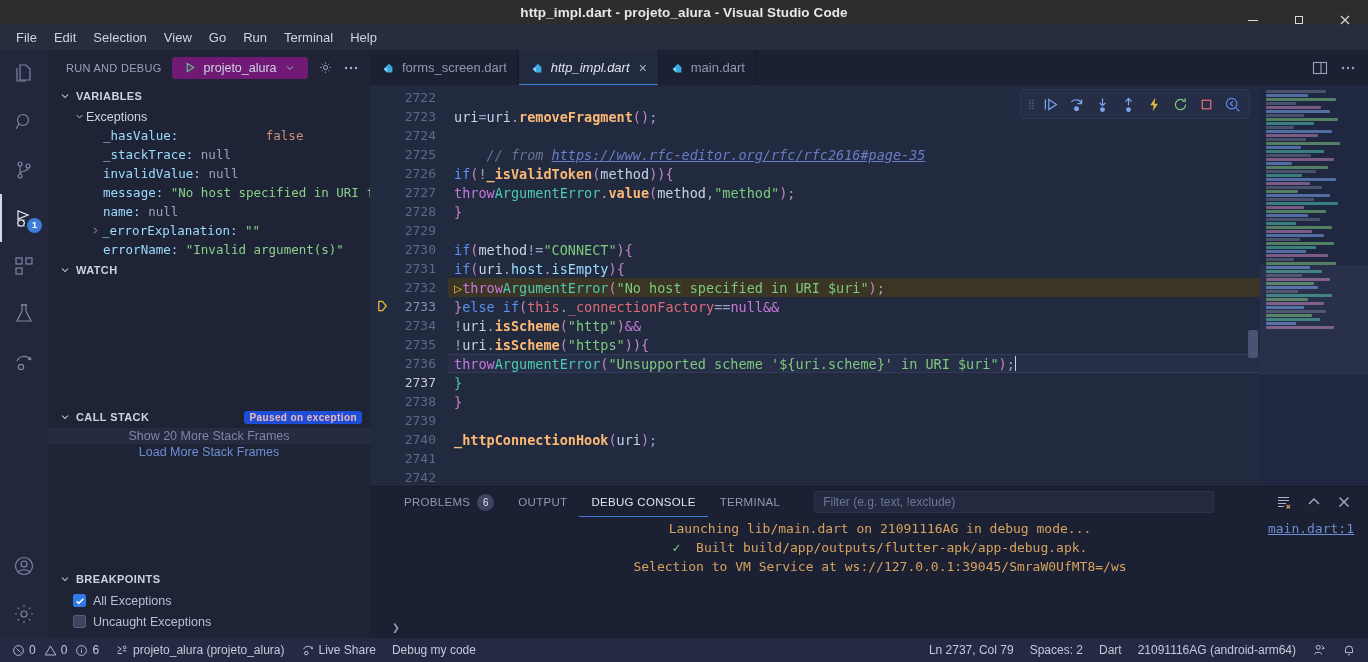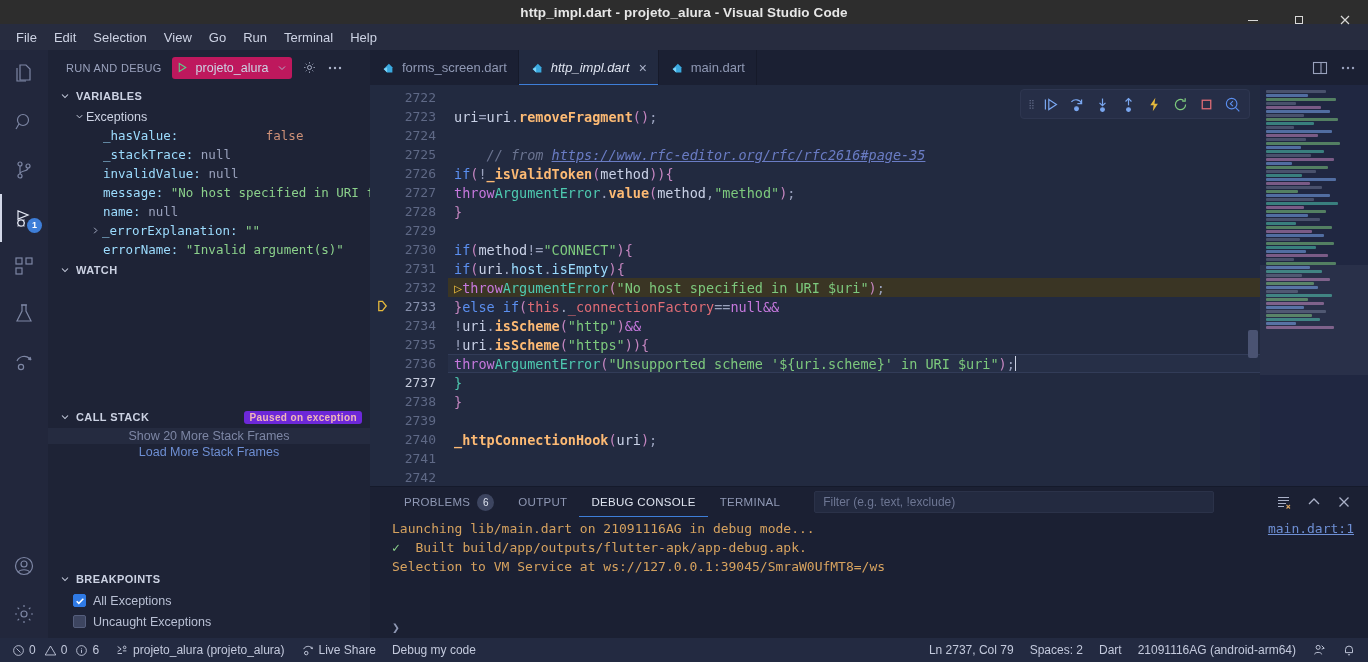--- a/index.html
+++ b/index.html
@@ -52,42 +52,42 @@
     text-align:center; font-weight:bold; padding:0 3px;
   }
 
   
   .sidebar { width:322px; background:#1e2336; flex:none; display:flex; flex-direction:column; }
   .sb-head {
     height:35px; display:flex; align-items:center; gap:10px; padding:0 10px 0 18px; flex:none;
   }
   .sb-title { font-size:11px; letter-spacing:.3px; color:#9aa2bd; }
   .launch-pill {
-    display:flex; align-items:center; gap:7px; background:#be185d;
-    border-radius:3px; padding:2px 4px; height:22px;
+    display:flex; align-items:center; gap:7px; background:#701a75;
+    border-radius:3px; padding:2px 12px; height:22px;
   }
   .launch-pill .name { font-size:12.5px; color:#cdd3e4; }
   .sb-ico { color:#aeb5cb; display:flex; align-items:center; }
 
   .section { }
   .sec-head {
     height:22px; display:flex; align-items:center; gap:4px; padding-left:10px;
     font-size:11px; font-weight:bold; letter-spacing:.4px; color:#ccd2e3;
   }
   .chev { width:14px; display:flex; align-items:center; justify-content:center; color:#ccd2e3; }
   .tree-row { height:19px; display:flex; align-items:center; font-size:12.5px;
               font-family:"DejaVu Sans Mono", monospace; white-space:nowrap; overflow:hidden; }
   .k { color:#9cdcfe; }
   .v-bool { color:#ce9178; }
   .v-null { color:#9aa2bd; }
   .v-str { color:#8bd08b; }
   .exc-label { color:#cdd3e4; font-size:12.5px; font-family:"Liberation Sans",sans-serif; }
 
   .paused-badge {
-    background:#6d28d9; color:#f0b8b8; font-size:10px; font-weight:bold;
+    background:#1d4ed8; color:#f0b8b8; font-size:10px; font-weight:bold;
     border-radius:3px; padding:1px 5px; margin-left:auto; margin-right:8px;
   }
   .stack-row {
     height:16px; display:flex; align-items:center; justify-content:center;
     font-size:12.5px; color:#7d86a4; background:#252b40;
   }
   .stack-link { height:16px; display:flex; align-items:center; justify-content:center;
                 font-size:12.5px; color:#6e8fd4; }
   .spacer-watch { height:125px; }
   .sb-bottom { margin-top:auto; padding-bottom:6px; }
@@ -163,21 +163,21 @@
           display:flex; align-items:center; gap:7px; }
   .ptab.active { color:#dfe4f0; box-shadow: inset 0 -1px 0 #3e7ed8; }
   .pcount { background:#3d4560; color:#dfe4f0; border-radius:9px; font-size:10px;
             min-width:17px; height:17px; display:flex; align-items:center; justify-content:center; padding:0 5px; }
   .filter-box {
     margin-left:22px; flex:1; max-width:400px; height:22px; background:#232a40;
     border:1px solid #2b3249; border-radius:2px; display:flex; align-items:center;
     padding:0 8px; font-size:12px; color:#6d7693;
   }
   .panel-right { margin-left:auto; display:flex; align-items:center; gap:14px; padding-right:16px; color:#aab1c8; }
-  .console { flex:1; position:relative; padding:4px 0 0 22px; overflow:hidden; }
+  .console { flex:1; position:relative; padding:4px 0 0 22px; overflow:hidden;text-align:center; }
   .cline { height:19px; font-family:"DejaVu Sans Mono", monospace; font-size:13px;
            color:#d6a25f; white-space:pre; }
   .cline .chk { color:#8bd08b; }
   .src-link { position:absolute; right:14px; top:4px; font-family:"DejaVu Sans Mono", monospace;
               font-size:13px; color:#6e8fd4; text-decoration:underline; }
   .prompt-row { height:22px; display:flex; align-items:center; padding-left:22px; color:#8f98b4;
                 font-family:"DejaVu Sans Mono", monospace; font-size:13px; }
 
   
   .statusbar { height:24px; background:#232a41; display:flex; align-items:center; flex:none;

